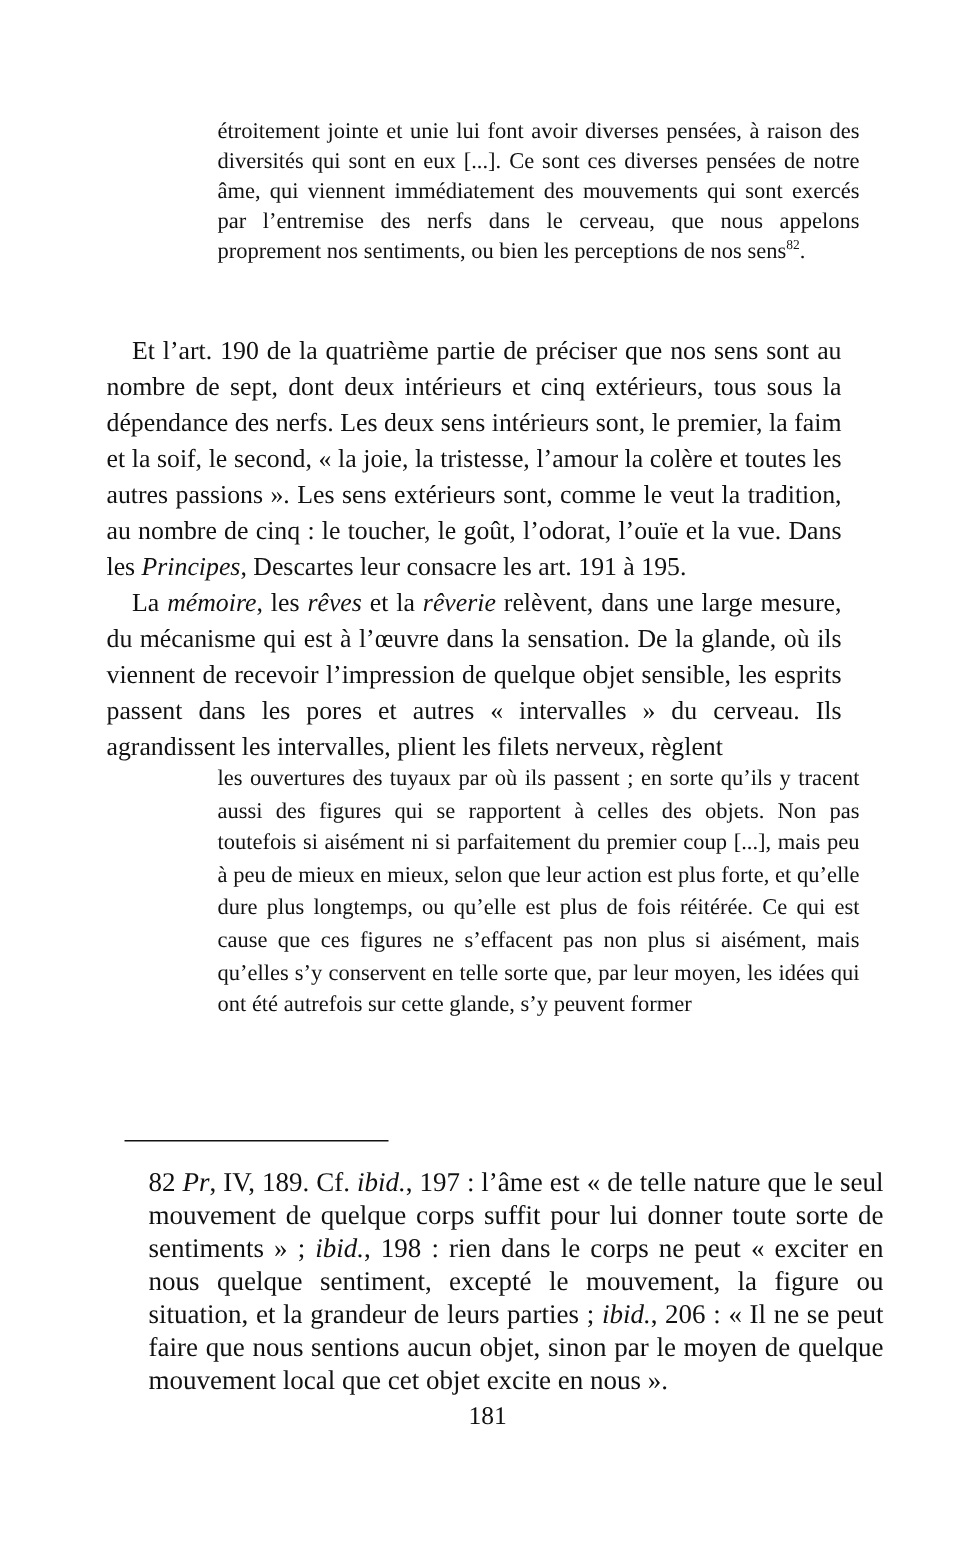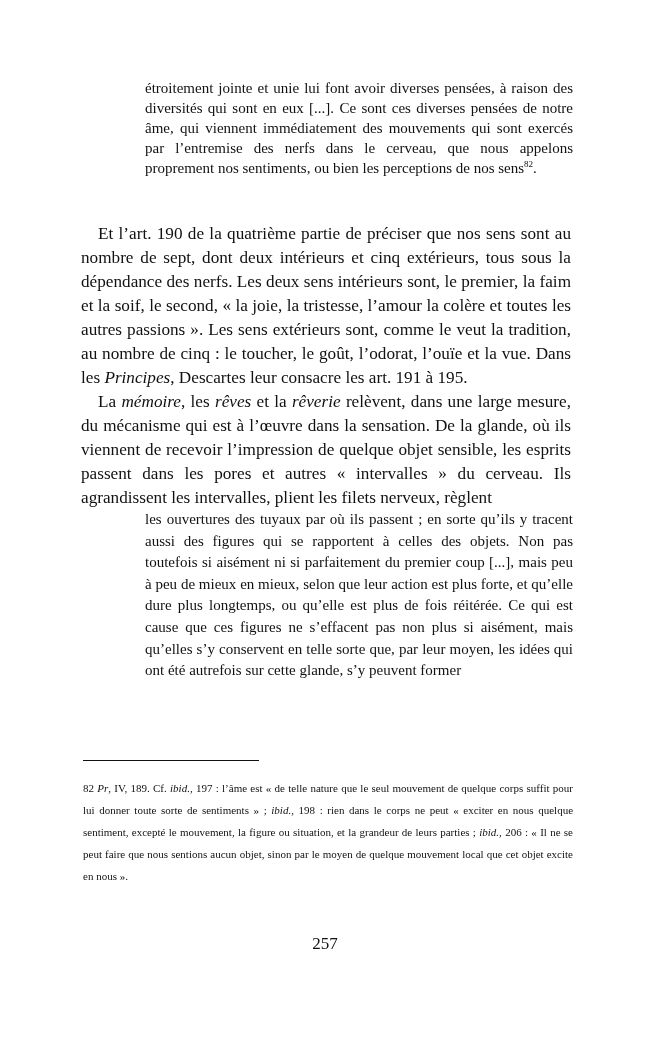--- a/index.html
+++ b/index.html
@@ -27,45 +27,45 @@
       width: 428px;
       font-size: 15px;
       line-height: 20px;
       text-align: justify;
     }
     .bq1 { top: 78px; }
     .bq2 { top: 509px; line-height: 21.6px; }
     .bq p { margin: 0; }
     .main {
       position: absolute;
-      left: 81px;
+      left: 71px;
       width: 490px;
       top: 222px;
       font-size: 17.2px;
       line-height: 24px;
       text-align: justify;
     }
     .main p {
       margin: 0;
       text-indent: 17px;
     }
     .fn-rule {
       position: absolute;
       left: 83px;
       top: 760px;
       width: 176px;
       height: 0;
       border-top: 1.5px solid #111111;
     }
     .footnote {
       position: absolute;
-      left: 83px;
+      left: 99px;
       width: 490px;
       top: 777px;
-      font-size: 11px;
+      font-size: 18px;
       line-height: 22px;
       text-align: justify;
     }
     .footnote p { margin: 0; }
     .page-number {
       position: absolute;
       left: 0;
       width: 650px;
       top: 933px;
       text-align: center;
@@ -97,15 +97,15 @@
   <div class="bq bq2">
     <p>les ouvertures des tuyaux par où ils passent ; en sorte qu’ils y tracent aussi des figures qui se rapportent à celles des objets. Non pas toutefois si aisément ni si parfaitement du premier coup [...], mais peu à peu de mieux en mieux, selon que leur action est plus forte, et qu’elle dure plus longtemps, ou qu’elle est plus de fois réitérée. Ce qui est cause que ces figures ne s’effacent pas non plus si aisément, mais qu’elles s’y conservent en telle sorte que, par leur moyen, les idées qui ont été autrefois sur cette glande, s’y peuvent former</p>
   </div>
 
   <div class="fn-rule"></div>
 
   <div class="footnote">
     <p class="last-line-ragged"><span>82</span><span> </span><i>Pr</i><span>, IV, 189. Cf. </span><i>ibid.</i><span>, 197 : l’âme est « de telle nature que le seul mouvement de quelque corps suffit pour lui donner toute sorte de sentiments » ; </span><i>ibid.</i><span>, 198 : rien dans le corps ne peut « exciter en nous quelque sentiment, excepté le mouvement, la figure ou situation, et la grandeur de leurs parties ; </span><i>ibid.</i><span>, 206 : « Il ne se peut faire que nous sentions aucun objet, sinon par le moyen de quelque mouvement local que cet objet excite en nous ».</span></p>
   </div>
 
-  <div class="page-number">257</div>
+  <div class="page-number">181</div>
 
 </div>
 
 </body></html>

